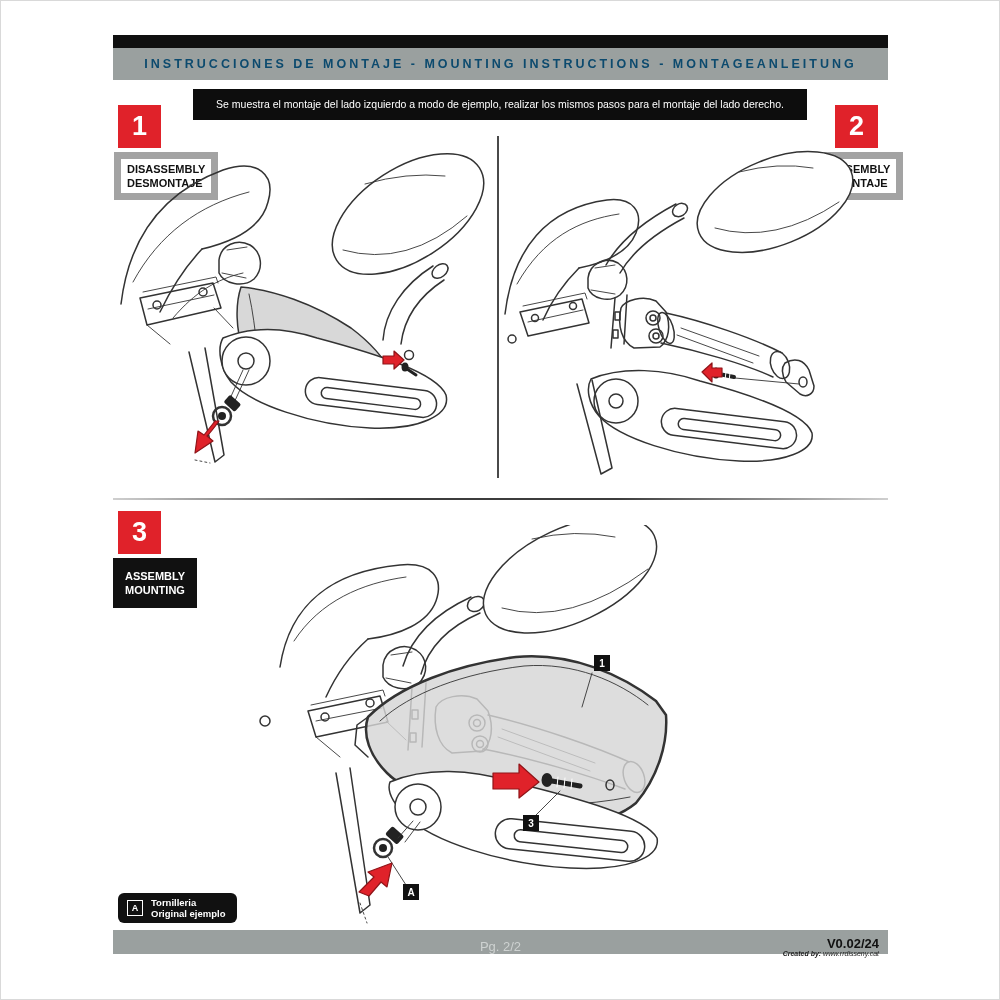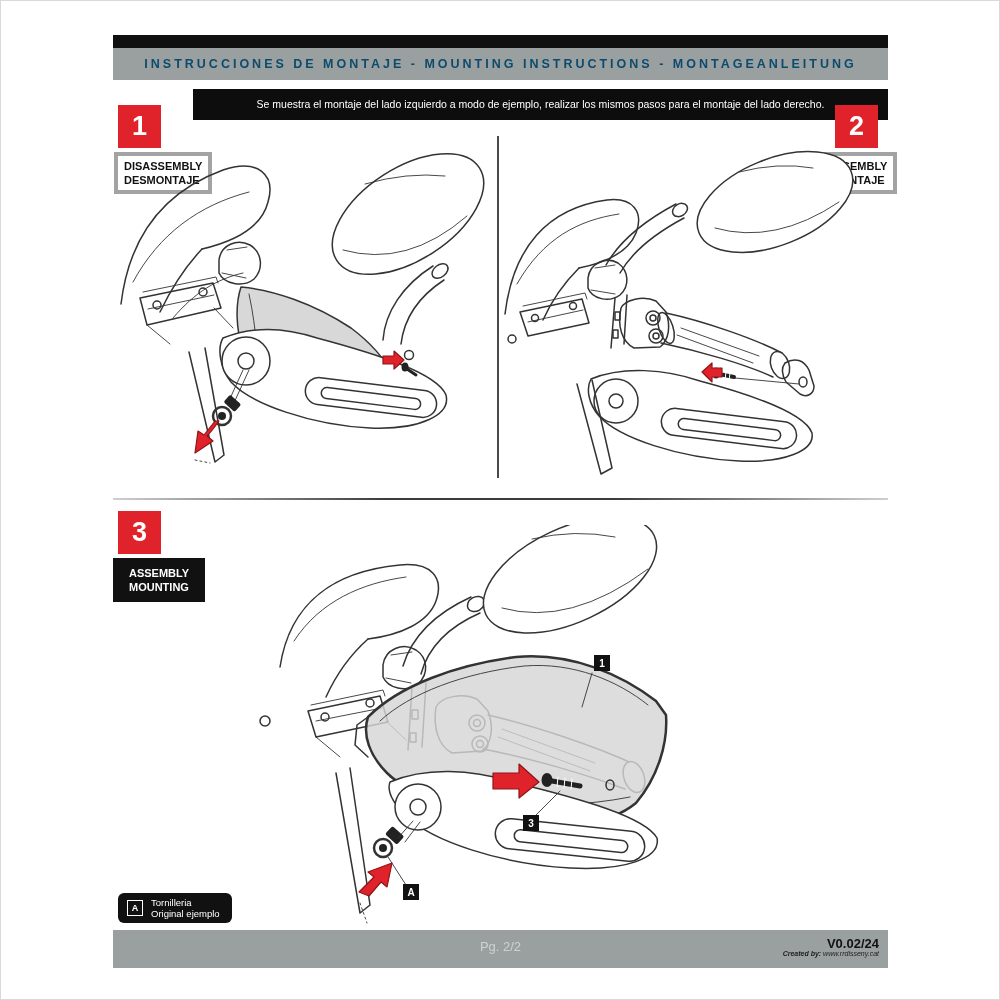--- a/index.html
+++ b/index.html
@@ -10,38 +10,38 @@
   }
   
   .top-black{position:absolute;left:113px;top:35px;width:775px;height:13px;background:#101010;}
   .header-bar{
     position:absolute;left:113px;top:48px;width:775px;height:32px;background:#9aa09f;
     display:flex;align-items:center;justify-content:center;
   }
   .header-bar span{color:#0c4a6e;font-weight:bold;font-size:12.5px;letter-spacing:3px;white-space:nowrap;}
   
   .note{
-    position:absolute;left:193px;top:89px;width:695px;height:31px;background:#0d0d0d;color:#fff;
+    position:absolute;left:193px;top:89px;width:614px;height:31px;background:#0d0d0d;color:#fff;
     display:flex;flex-direction:column;align-items:center;justify-content:center;gap:1px;
     font-size:10.5px;line-height:13px;text-align:center;
   }
   
   .stepnum{
     position:absolute;width:43px;height:43px;background:#e0222a;color:#fff;
     display:flex;align-items:center;justify-content:center;font-size:27px;font-weight:bold;
   }
   .step1{left:118px;top:105px;} .step2{left:835px;top:105px;} .step3{left:118px;top:511px;}
   
   .steplabel{
-    position:absolute;background:#fff;border:4px solid #a3a3a3;padding:3px 6px;
+    position:absolute;background:#fff;border:7px solid #a3a3a3;padding:3px 6px;
     font-size:11px;font-weight:bold;line-height:14px;text-align:left;white-space:nowrap;
   }
   .steplabel.l1{left:114px;top:152px;}
   .steplabel.l2{left:799px;top:152px;}
-  .steplabel.dark{background:#111;color:#fff;border-color:#111;left:113px;top:558px;padding:4px 12px;}
+  .steplabel.dark{background:#111;color:#fff;border-color:#111;left:113px;top:558px;padding:4px 5px;}
   
   .vdiv{position:absolute;left:497px;top:136px;width:1.5px;height:342px;background:#4a4a4a;}
   .hdiv{position:absolute;left:113px;top:498px;width:775px;height:2px;
     background:linear-gradient(90deg,#cfcfcf,#3c3c3c 35%,#3c3c3c 65%,#cfcfcf);}
   
   .panel{position:absolute;}
   .p1{left:115px;top:132px;width:378px;height:352px;}
   .p2{left:503px;top:132px;width:385px;height:352px;}
   .p3{left:240px;top:525px;width:460px;height:405px;}
   svg{display:block;width:100%;height:100%;}
@@ -58,23 +58,23 @@
   .c1{left:594px;top:655px;} .c3{left:523px;top:815px;} .cA{left:403px;top:884px;}
   
   .legend{
     position:absolute;left:118px;top:893px;height:30px;background:#111;border-radius:6px;
     display:flex;align-items:center;gap:8px;padding:0 12px 0 9px;
   }
   .legend .marker{
     width:14px;height:14px;border:1.5px solid #fff;color:#fff;display:flex;align-items:center;
     justify-content:center;font-size:9px;font-weight:bold;flex:0 0 auto;
   }
-  .legend .txt{color:#fff;font-size:9.5px;font-weight:normal;line-height:11px;}
-  
-  .footer{position:absolute;left:113px;top:930px;width:775px;height:38px;background:#9aa09f;text-decoration:underline;}
+  .legend .txt{color:#fff;font-size:9.5px;font-weight:bold;line-height:11px;}
+  
+  .footer{position:absolute;left:113px;top:930px;width:775px;height:24px;background:#9aa09f;text-decoration:underline;}
   .footer .pg{
     position:absolute;left:0;right:0;top:9px;text-align:center;color:#ced2d1;font-size:13px;
   }
   .footer .ver{position:absolute;right:9px;top:6px;font-size:13px;font-weight:bold;color:#111;}
   .footer .credit{position:absolute;right:9px;top:20px;font-size:7px;font-style:italic;color:#1c1c1c;}
   .footer .credit b{font-weight:bold;}
 </style>
 </head>
 <body>
 

